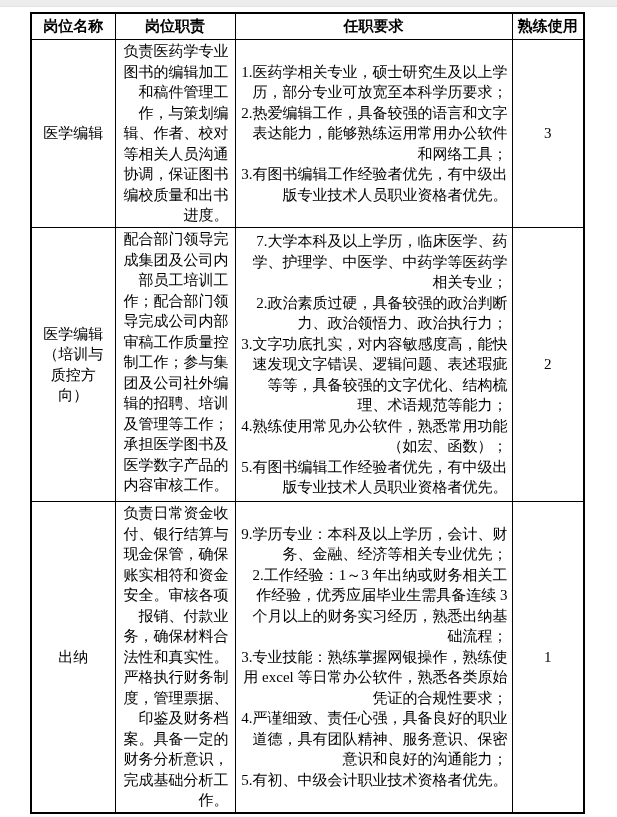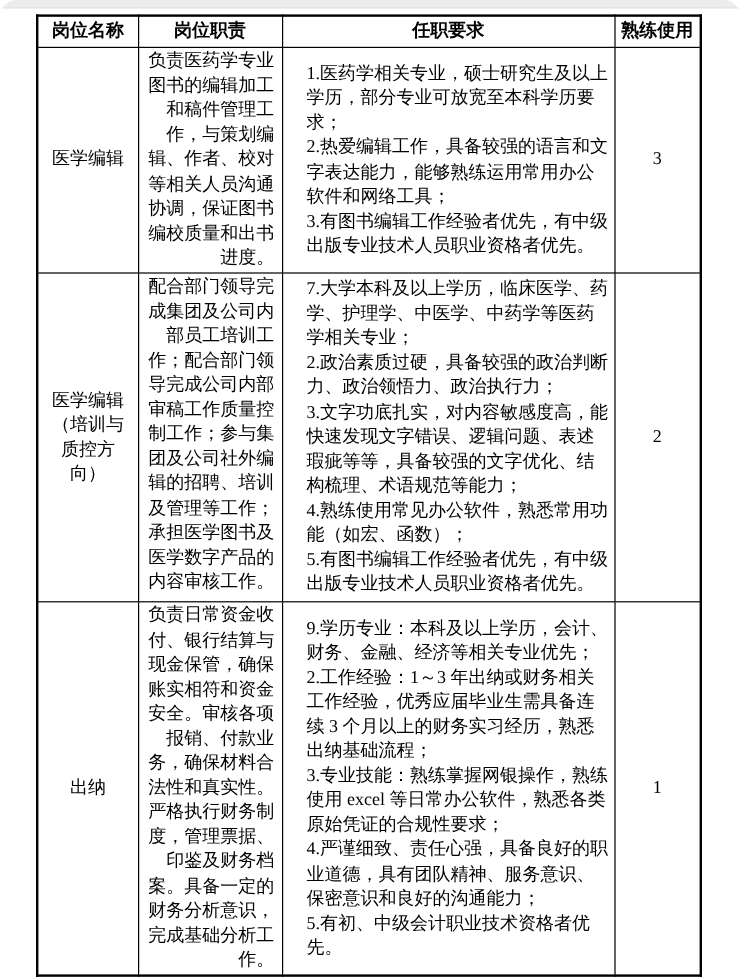--- a/index.html
+++ b/index.html
@@ -8,21 +8,20 @@
     background: #ffffff;
   }
   .screen {
     position: relative;
     width: 617px;
     height: 817px;
     background: #ffffff;
     overflow: hidden;
     font-family: "Liberation Serif", "DejaVu Serif", serif;
     color: #000000;
-    border-radius: 14px;
   }
   .top-strip {
     position: absolute;
     top: 0;
     left: 0;
     width: 617px;
     height: 6px;
     background: #ececec;
     border-bottom: 1px solid #e2e2e2;
   }
@@ -61,23 +60,23 @@
     text-align: center;
     vertical-align: middle;
     padding: 0 4px;
   }
   td.cell-duties {
     text-align: right;
     vertical-align: top;
     padding: 1px 6px 0 6px;
   }
   td.cell-reqs {
-    text-align: left;
+    text-align: right;
     vertical-align: middle;
-    padding: 2px 4px 2px 20px;
+    padding: 2px 4px 2px 5px;
   }
   td.cell-count {
     text-align: center;
     vertical-align: middle;
     padding: 0 2px;
   }
   tr.job-0 td { height: 183px; }
   tr.job-1 td { height: 269px; }
   tr.job-2 td { height: 306px; }
   .req-item { margin: 0; padding: 0; }

